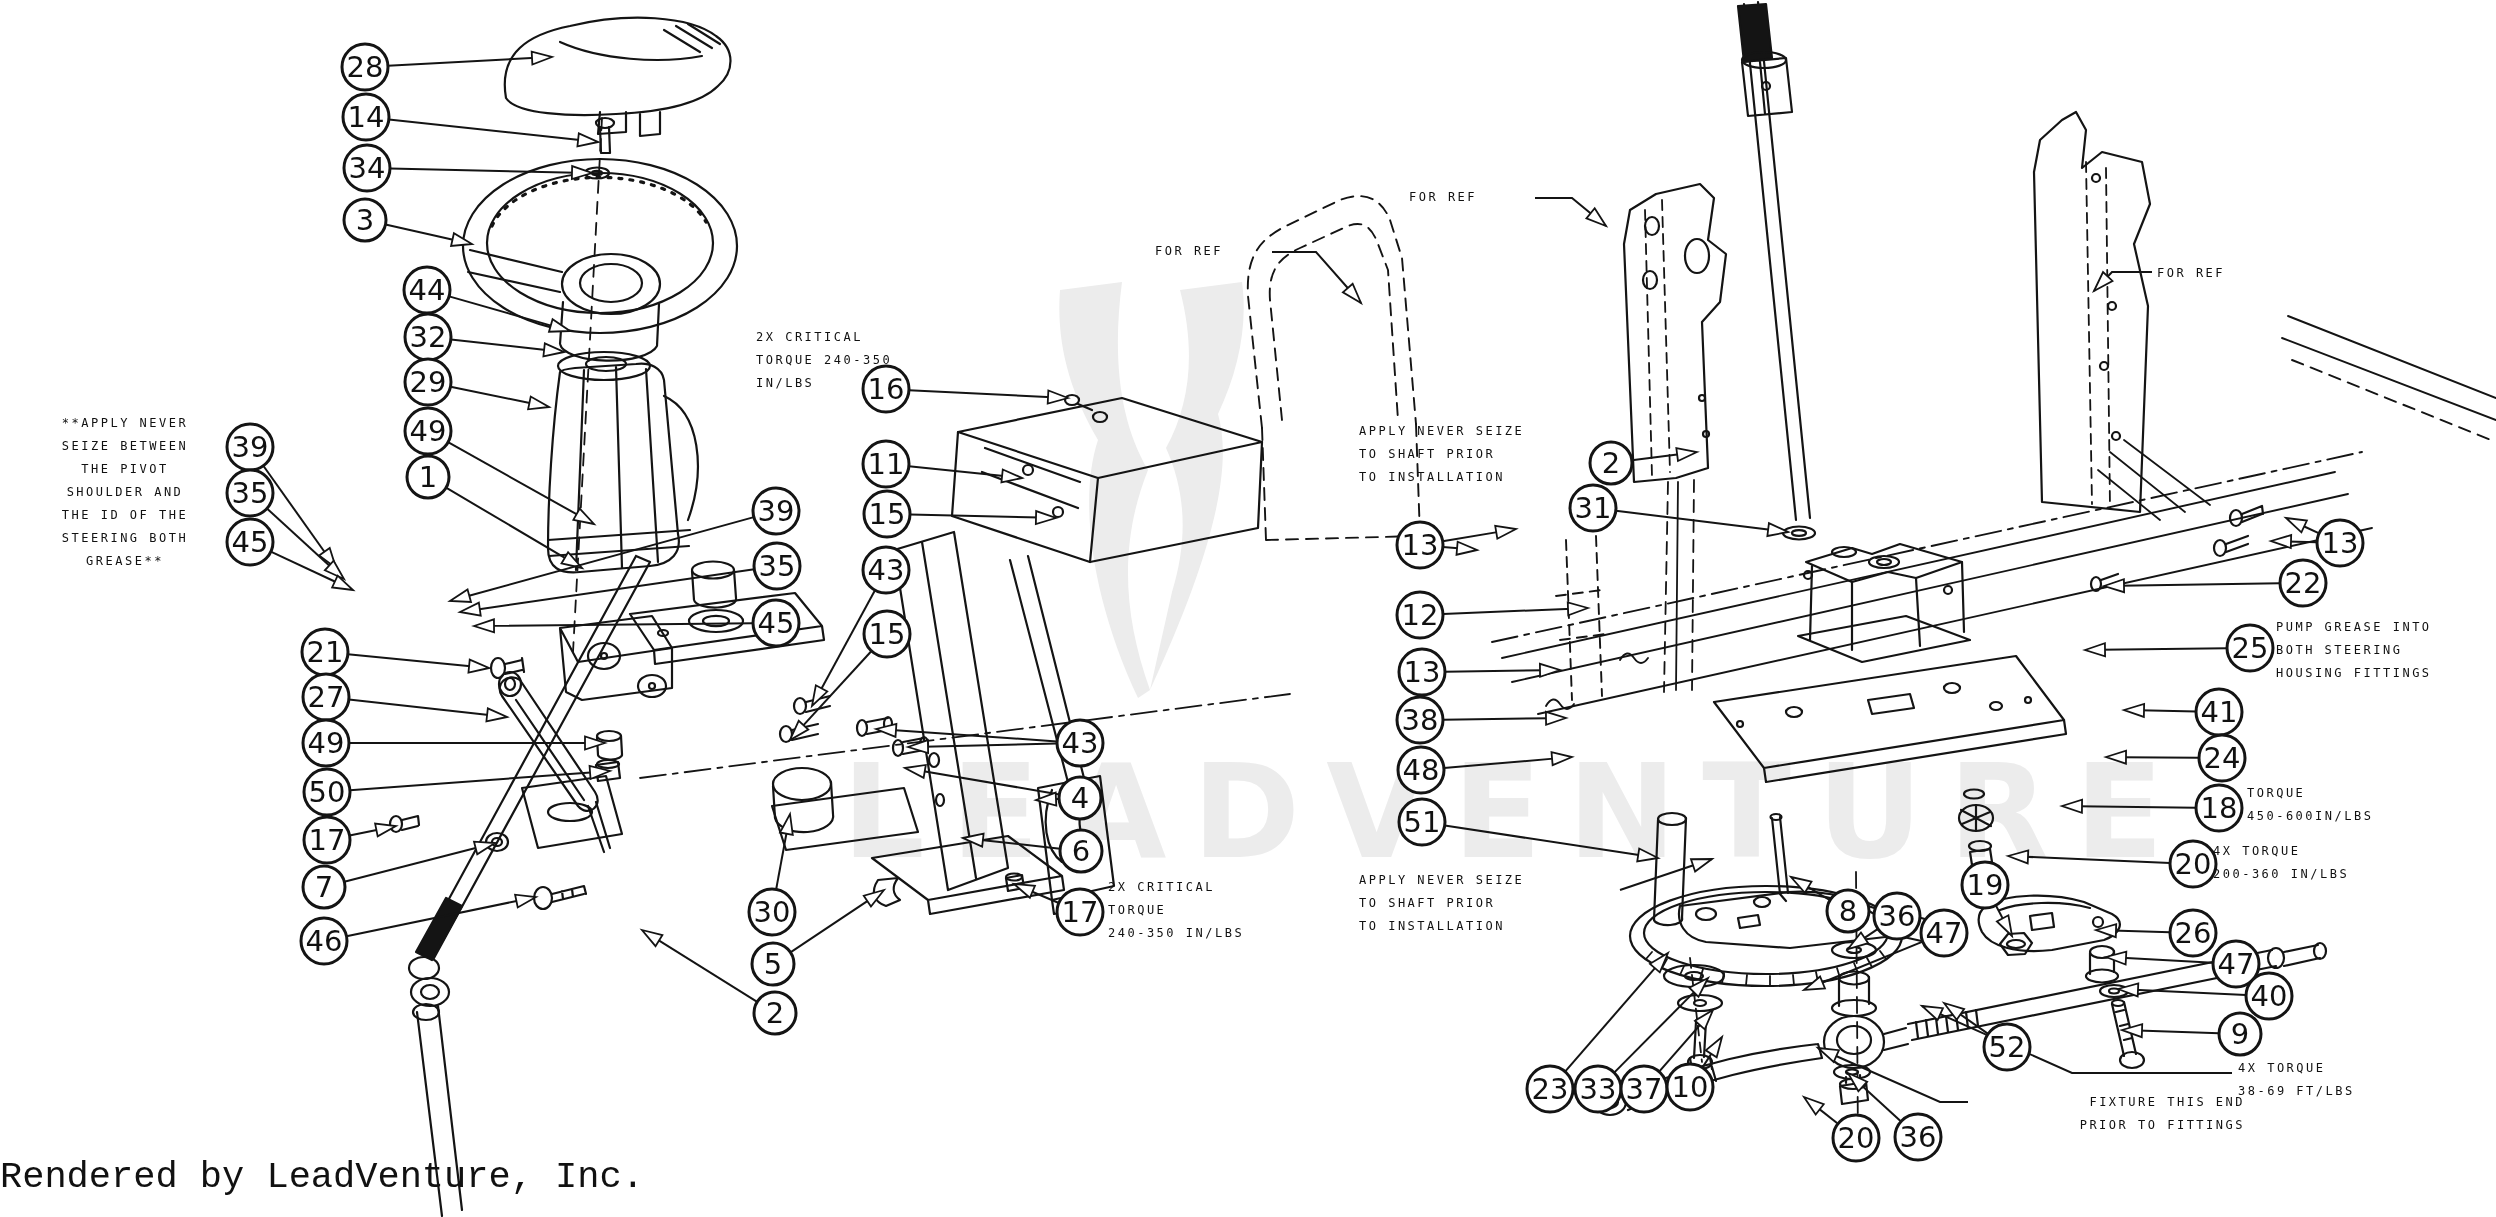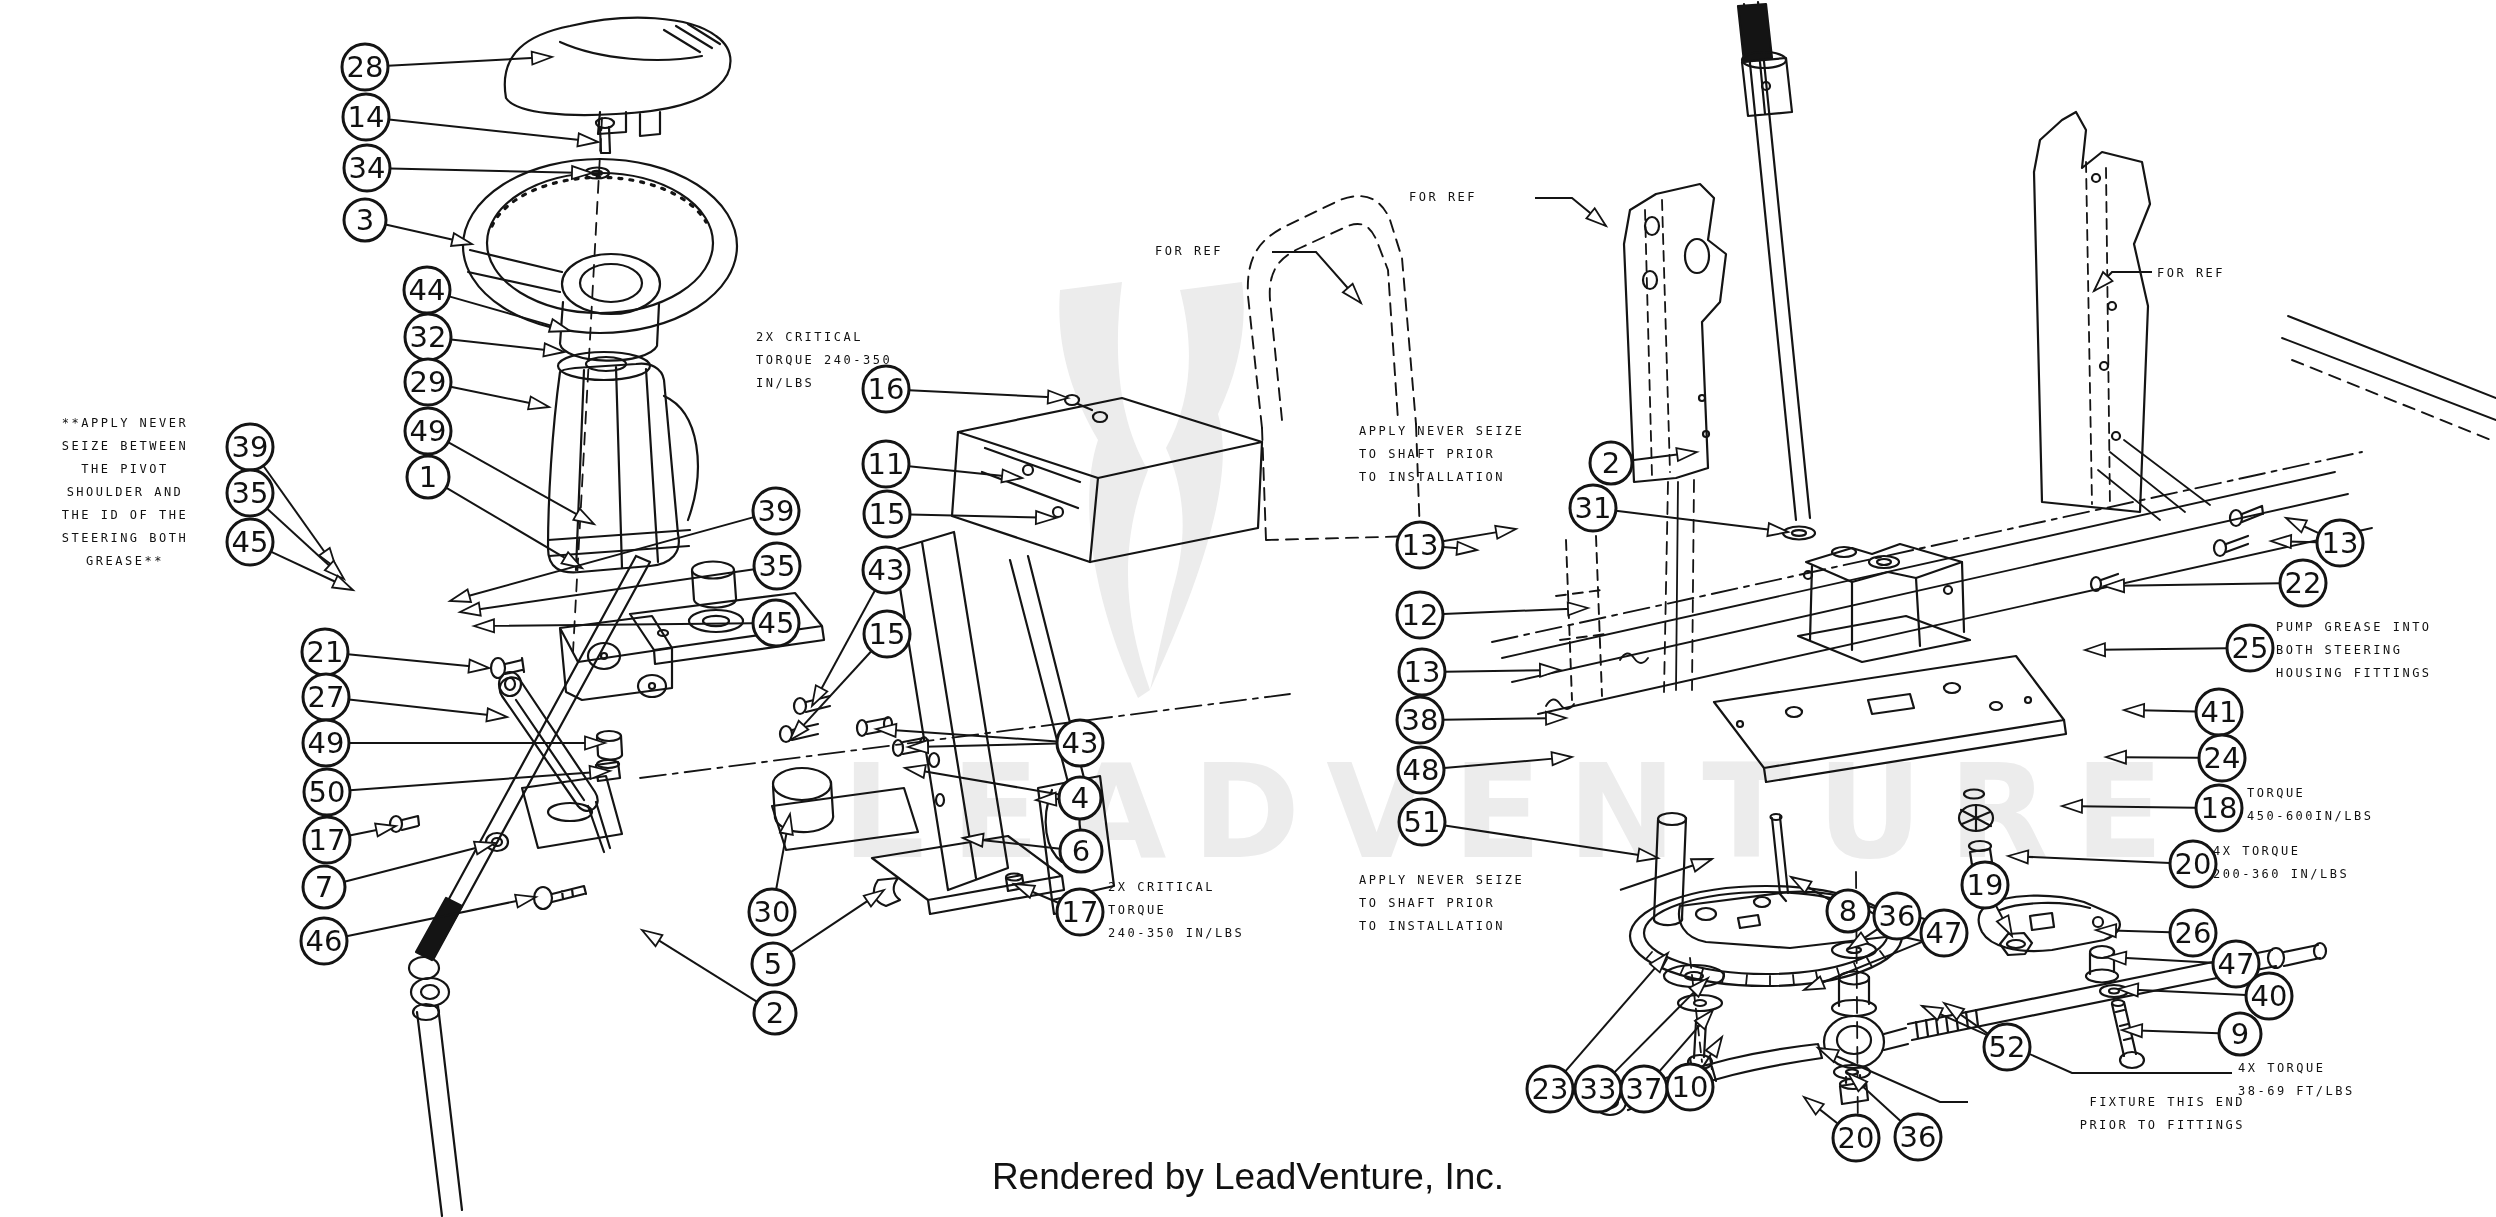--- a/index.html
+++ b/index.html
@@ -4,22 +4,22 @@
 <style>
   html,body{margin:0;padding:0;background:#ffffff;}
   .stage{position:relative;width:2496px;height:1217px;background:#fff;overflow:hidden;
          font-family:"DejaVu Sans",sans-serif;}
   .wm-text{position:absolute;left:842px;top:736px;font-family:"DejaVu Sans",sans-serif;
            font-weight:bold;font-size:130px;letter-spacing:26px;color:#ececec;
            white-space:nowrap;user-select:none;z-index:0;}
   .art{position:absolute;left:0;top:0;z-index:1;}
   .note{position:absolute;font-family:"DejaVu Sans Mono",monospace;font-size:12px;
         line-height:23px;letter-spacing:2.5px;color:#111;white-space:pre;z-index:2;}
-  .footer{position:absolute;left:0;width:2496px;top:1156px;text-align:center;
-          font-family:Liberation Sans, sans-serif;font-size:37px;color:#111;z-index:2;}
+  .footer{position:absolute;left:0;width:2496px;top:1156px;text-align:left;
+          font-family:Liberation Mono, monospace;font-size:37px;color:#111;z-index:2;}
   .callout-text{font-family:"DejaVu Sans",sans-serif;fill:#111;}
 </style>
 </head>
 <body>
 
 <div class="stage">
   <div class="wm-text">LEADVENTURE</div>
 
   <svg class="art" width="2496" height="1217" viewBox="0 0 2496 1217">
 

